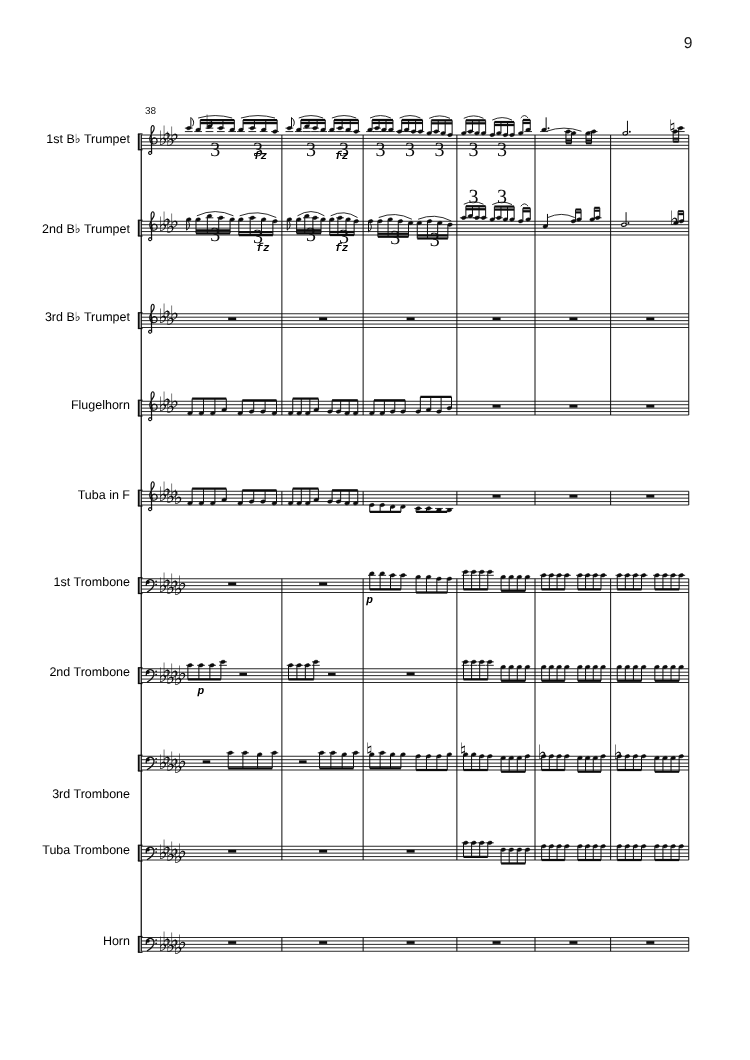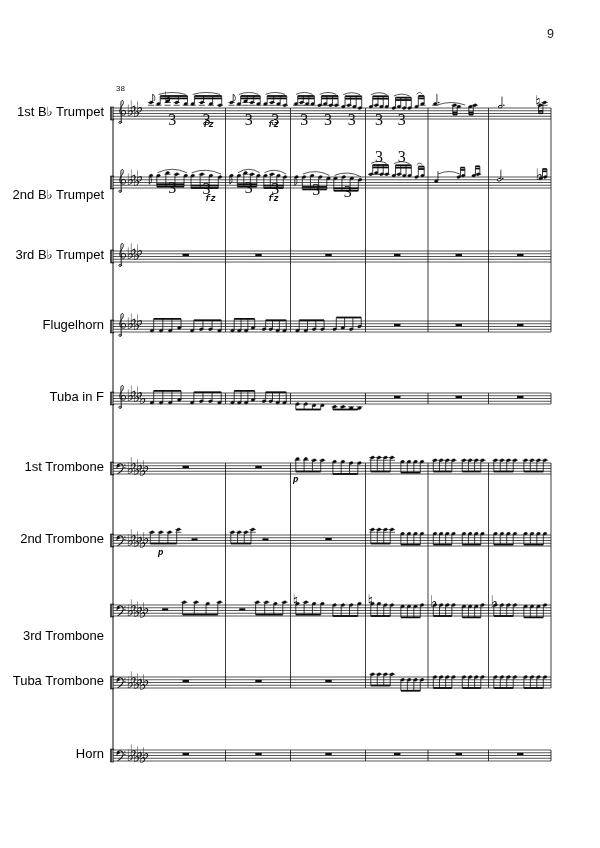--- a/index.html
+++ b/index.html
@@ -1,20 +1,20 @@
 <!DOCTYPE html>
 <html><head>
 <meta charset="utf-8">
 <style>
   html,body{margin:0;padding:0;background:#e8e8e8;}
   .page{position:relative;width:600px;height:848px;background:#ffffff;
         font-family:"Liberation Sans",sans-serif;color:#111;overflow:hidden;}
   .pagenum{position:absolute;top:27px;right:46px;font-size:12.5px;color:#1a1a1a;}
   .measurenum{position:absolute;top:84px;left:116px;font-size:8px;color:#1a1a1a;}
-  .stlabel{position:absolute;left:0;width:104px;text-align:right;font-size:13px;
+  .stlabel{position:absolute;left:0;width:104px;text-align:right;font-size:10px;
            line-height:13px;color:#000;white-space:nowrap;}
   .dyn{position:absolute;font-family:Liberation Mono, monospace;font-weight:bold;
        font-style:italic;font-size:9px;line-height:9px;color:#000;text-align:center;}
   #svghost{position:absolute;left:0;top:0;width:600px;height:848px;}
   svg{display:block;}
 </style>
 </head>
 <body>
 
 <div class="page">
@@ -1071,21 +1071,21 @@
         <line x1="225.5" y1="750" x2="225.5" y2="761" stroke="#0c0c0c" stroke-width="0.8"></line>
         <line x1="290.5" y1="750" x2="290.5" y2="761" stroke="#0c0c0c" stroke-width="0.8"></line>
         <line x1="365.5" y1="750" x2="365.5" y2="761" stroke="#0c0c0c" stroke-width="0.8"></line>
         <line x1="428" y1="750" x2="428" y2="761" stroke="#0c0c0c" stroke-width="0.8"></line>
         <line x1="488.5" y1="750" x2="488.5" y2="761" stroke="#0c0c0c" stroke-width="0.8"></line>
         <line x1="551" y1="750" x2="551" y2="761" stroke="#0c0c0c" stroke-width="0.8"></line>
       </svg>
     </div>
 
   <div class="stlabel" style="top:105px">1st B♭ Trumpet</div>
-  <div class="stlabel" style="top:188px">2nd B♭ Trumpet</div>
+  <div class="stlabel" style="top:177px">2nd B♭ Trumpet</div>
   <div class="stlabel" style="top:248px">3rd B♭ Trumpet</div>
   <div class="stlabel" style="top:318px">Flugelhorn</div>
   <div class="stlabel" style="top:390px">Tuba in F</div>
   <div class="stlabel" style="top:460px">1st Trombone</div>
   <div class="stlabel" style="top:532px">2nd Trombone</div>
   <div class="stlabel" style="top:629px">3rd Trombone</div>
   <div class="stlabel" style="top:674px">Tuba Trombone</div>
   <div class="stlabel" style="top:747px">Horn</div>
 
   <div class="dyn" style="left:203px;top:121px">fz</div>

